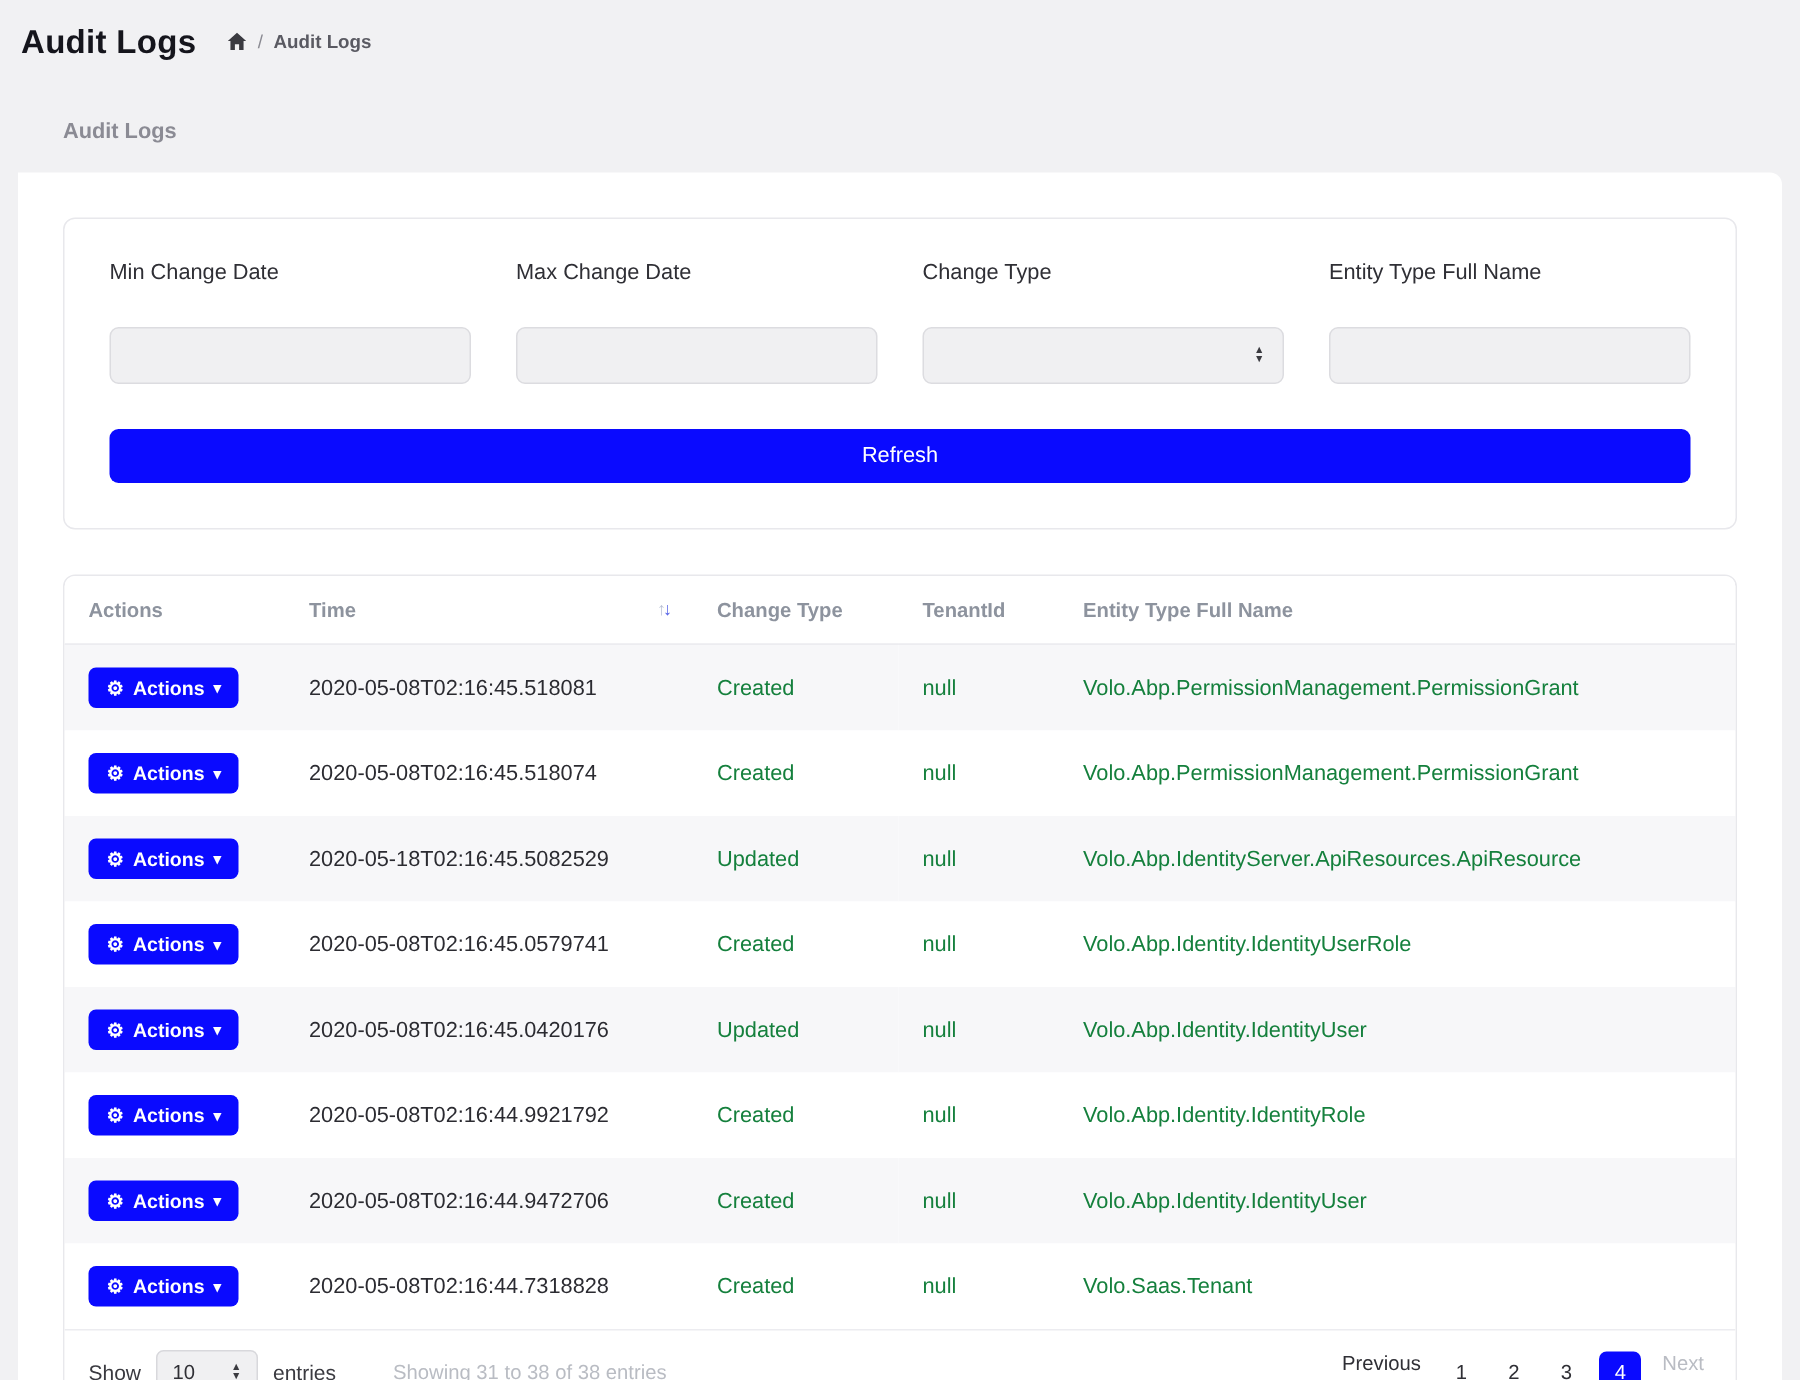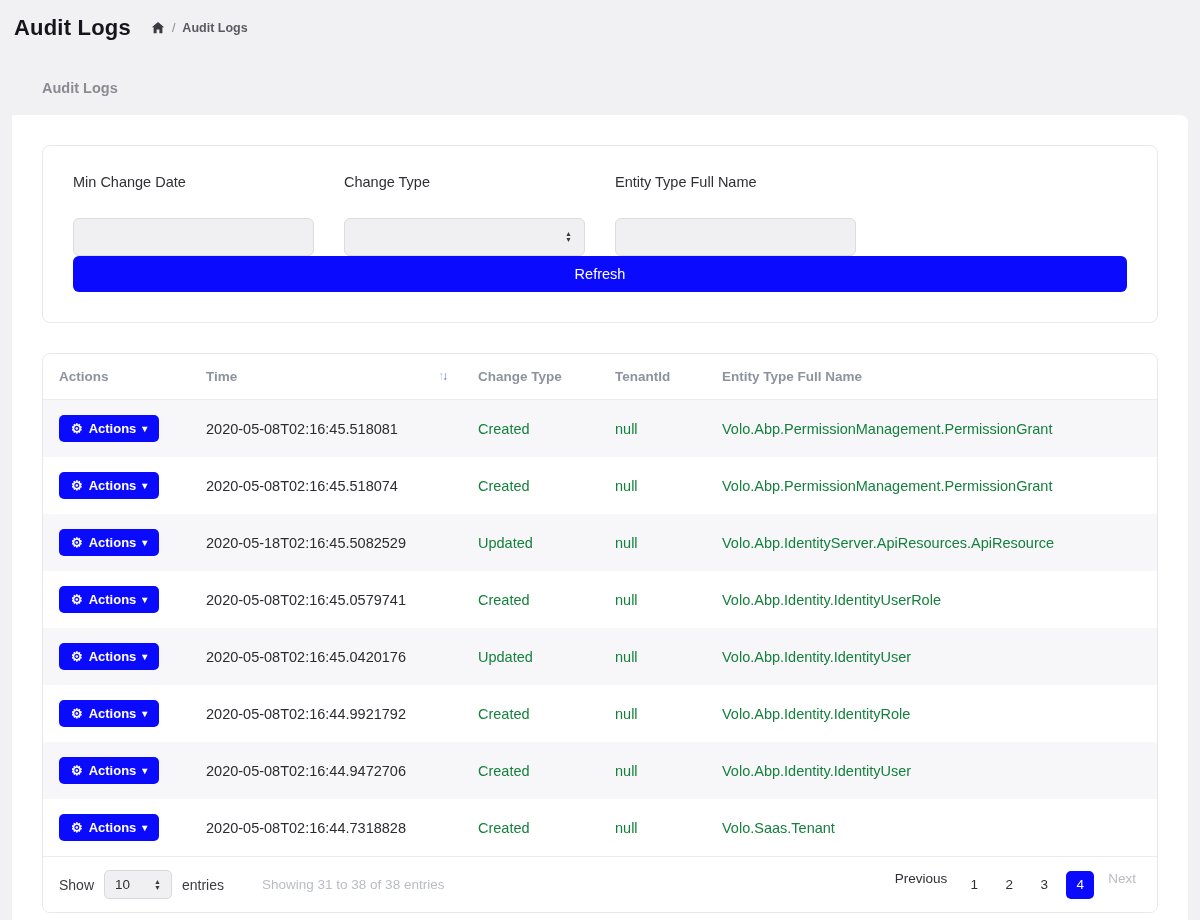--- a/index.html
+++ b/index.html
@@ -38,21 +38,21 @@
   .filter-grid { display: grid; grid-template-columns: repeat(4, 1fr); gap: 30px; }
   .field-label { display: block; font-size: 14.5px; color: #2f2f35; margin-bottom: 28px; }
   .text-input, .select-box {
     width: 100%; height: 38px; background: #f0f0f2;
     border: 1px solid #dcdce0; border-radius: 6px;
     font-family: inherit; font-size: 14px; color: #2f2f35; padding: 0 12px;
   }
   .select-box { display: flex; align-items: center; justify-content: flex-end; cursor: pointer; }
   .updown { display: flex; flex-direction: column; line-height: 6px; font-size: 7px; color: #3a3a40; }
   .refresh-btn {
-    width: 100%; height: 36px;
+    margin-top: 30px; width: 100%; height: 36px;
     background: var(--primary); color: #fff; border: none; border-radius: 6px;
     font-family: inherit; font-size: 14.5px; cursor: pointer;
   }
 
   
   .table-card { border: 1px solid #e8e8ec; border-radius: 8px; margin-top: 30px; overflow: hidden; }
   table { width: 100%; border-collapse: collapse; font-size: 14.5px; }
   col.c-actions { width: 147px; } col.c-time { width: 272px; }
   col.c-type { width: 137px; } col.c-tenant { width: 107px; }
   thead th {
@@ -114,20 +114,24 @@
 <div class="tabs">
   <div class="tab">Audit Logs</div>
 </div>
 
 <main class="main-card">
 
   <section class="filter-card">
     <div class="filter-grid">
       <div class="field">
         <label class="field-label">Min Change Date</label>
+        <input class="text-input" value="" style="">
+      </div>
+      <div class="field">
+        <label class="field-label">Max Change Date</label>
         <input class="text-input" value="" style="">
       </div>
       <div class="field">
         <label class="field-label">Change Type</label>
         <div class="select-box">
           <span class="updown">
               <span>▲</span>
               <span>▼</span>
             </span>
         </div>

